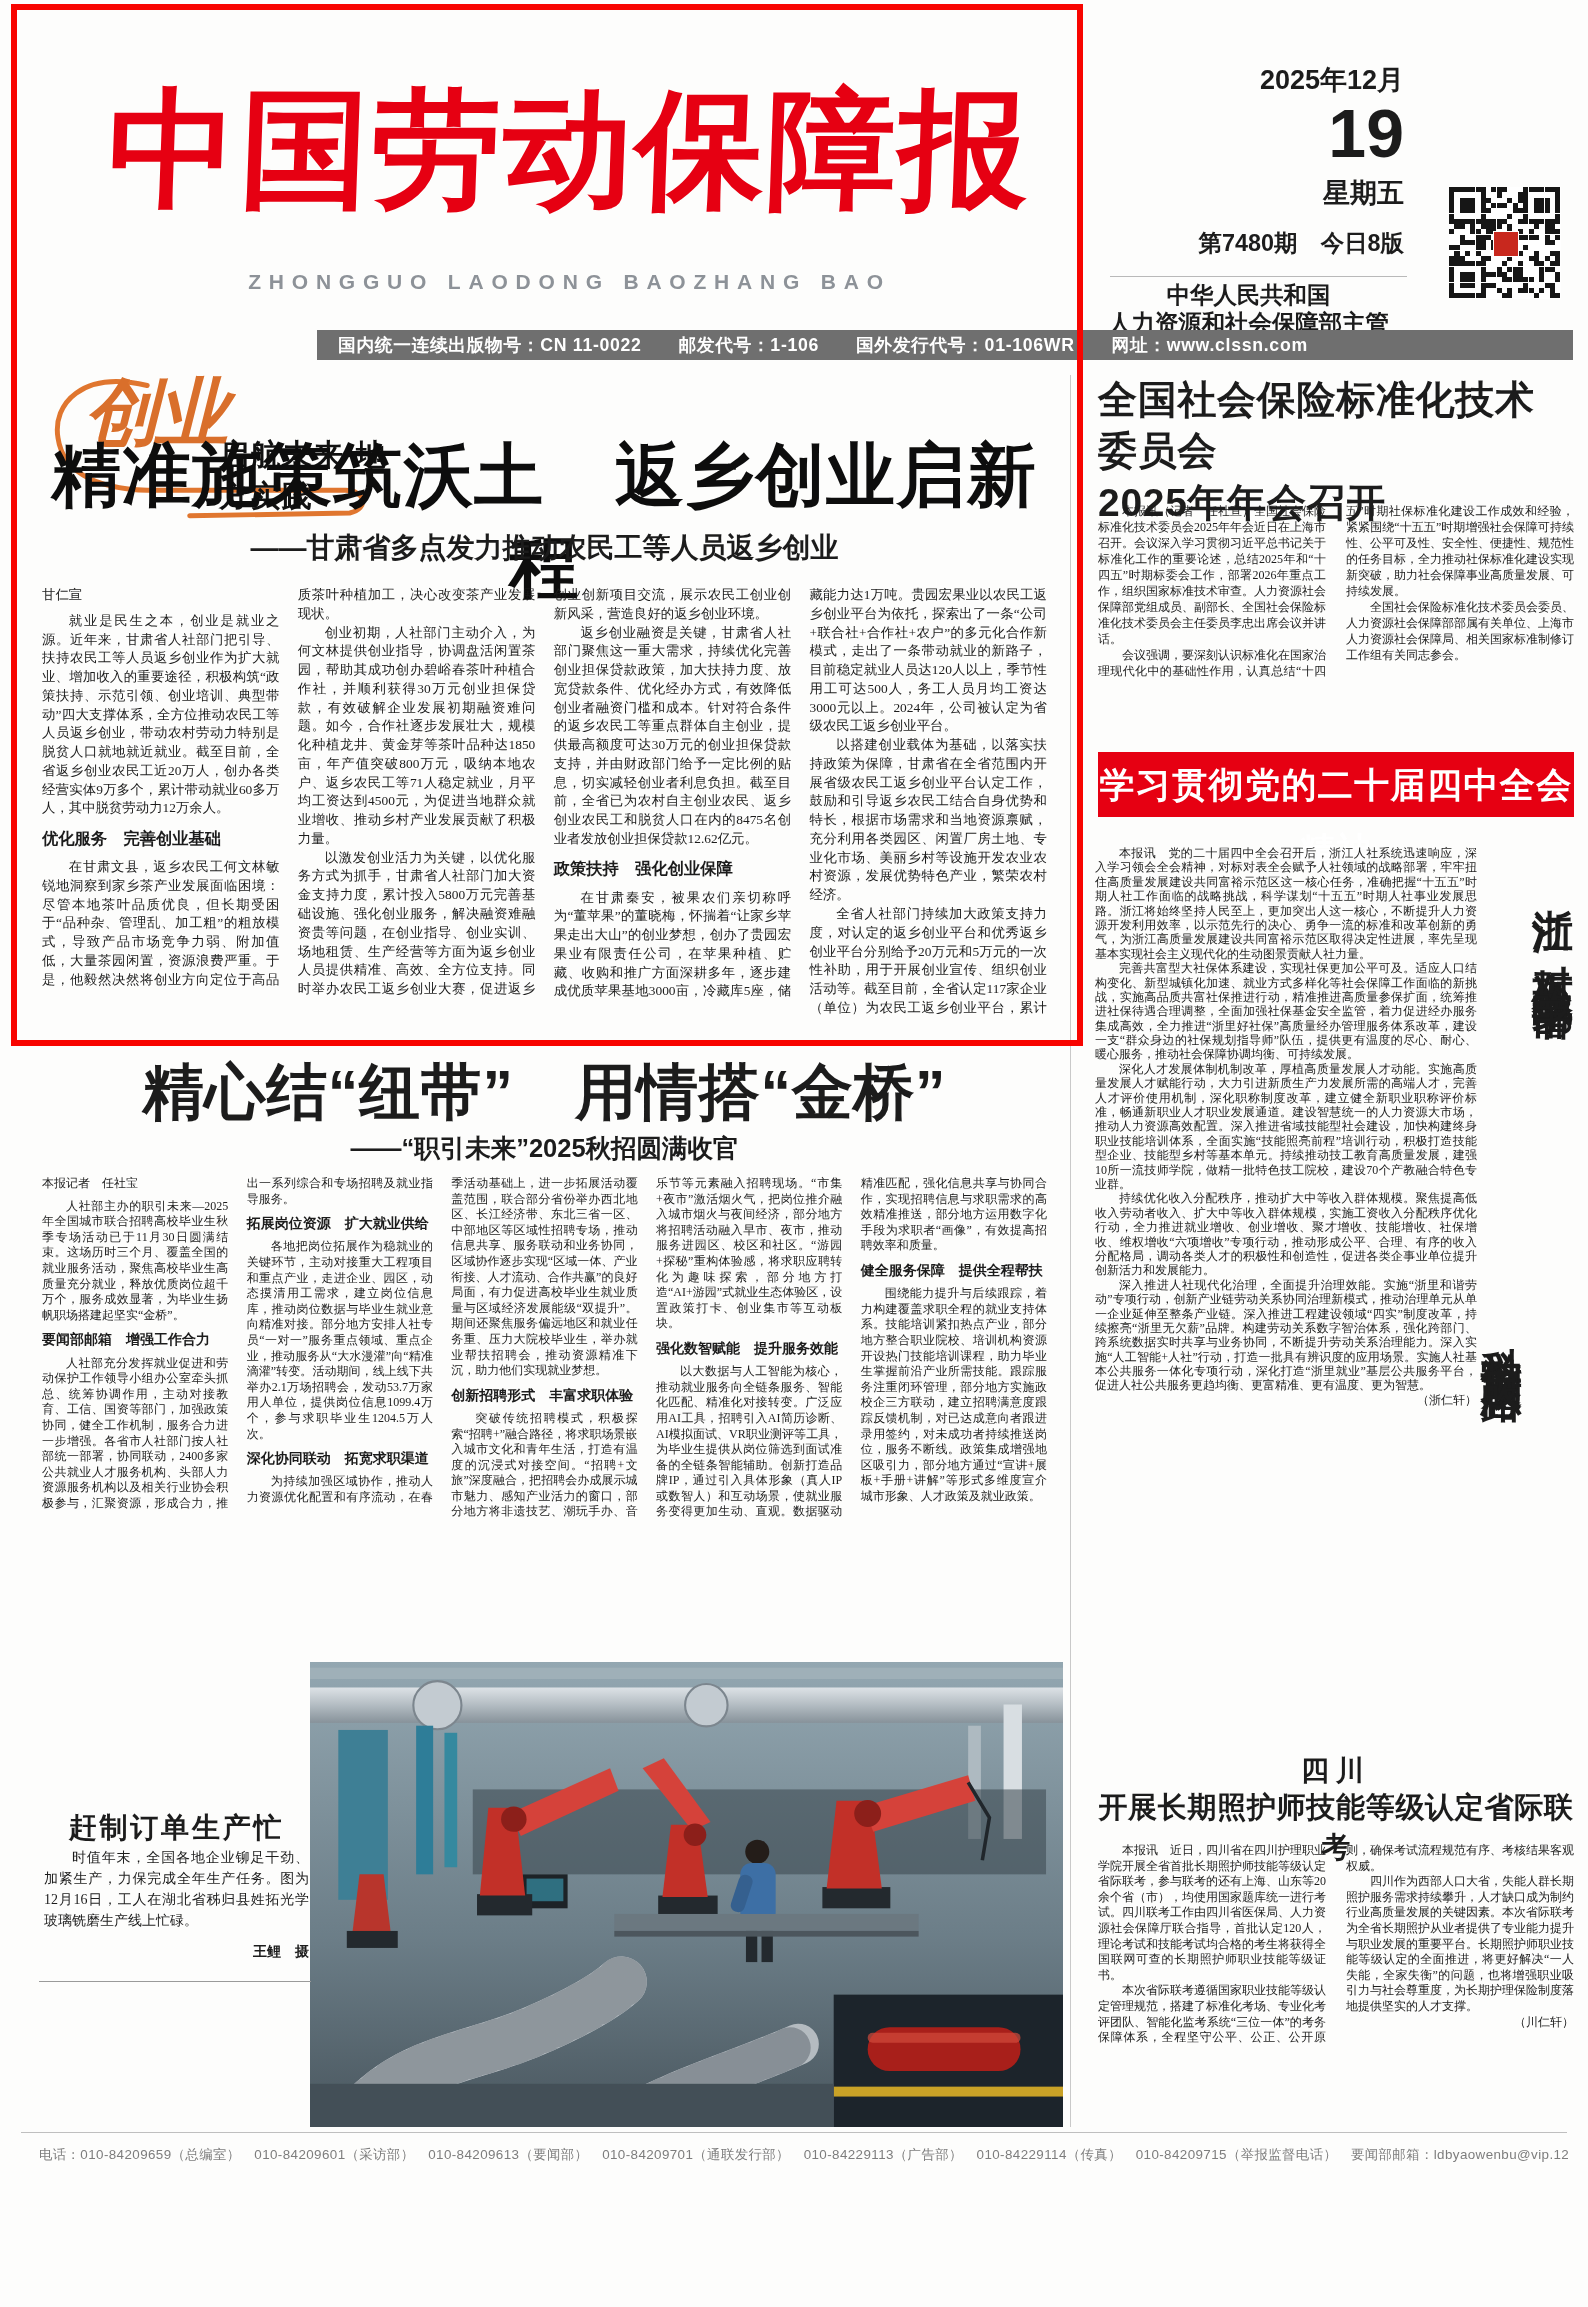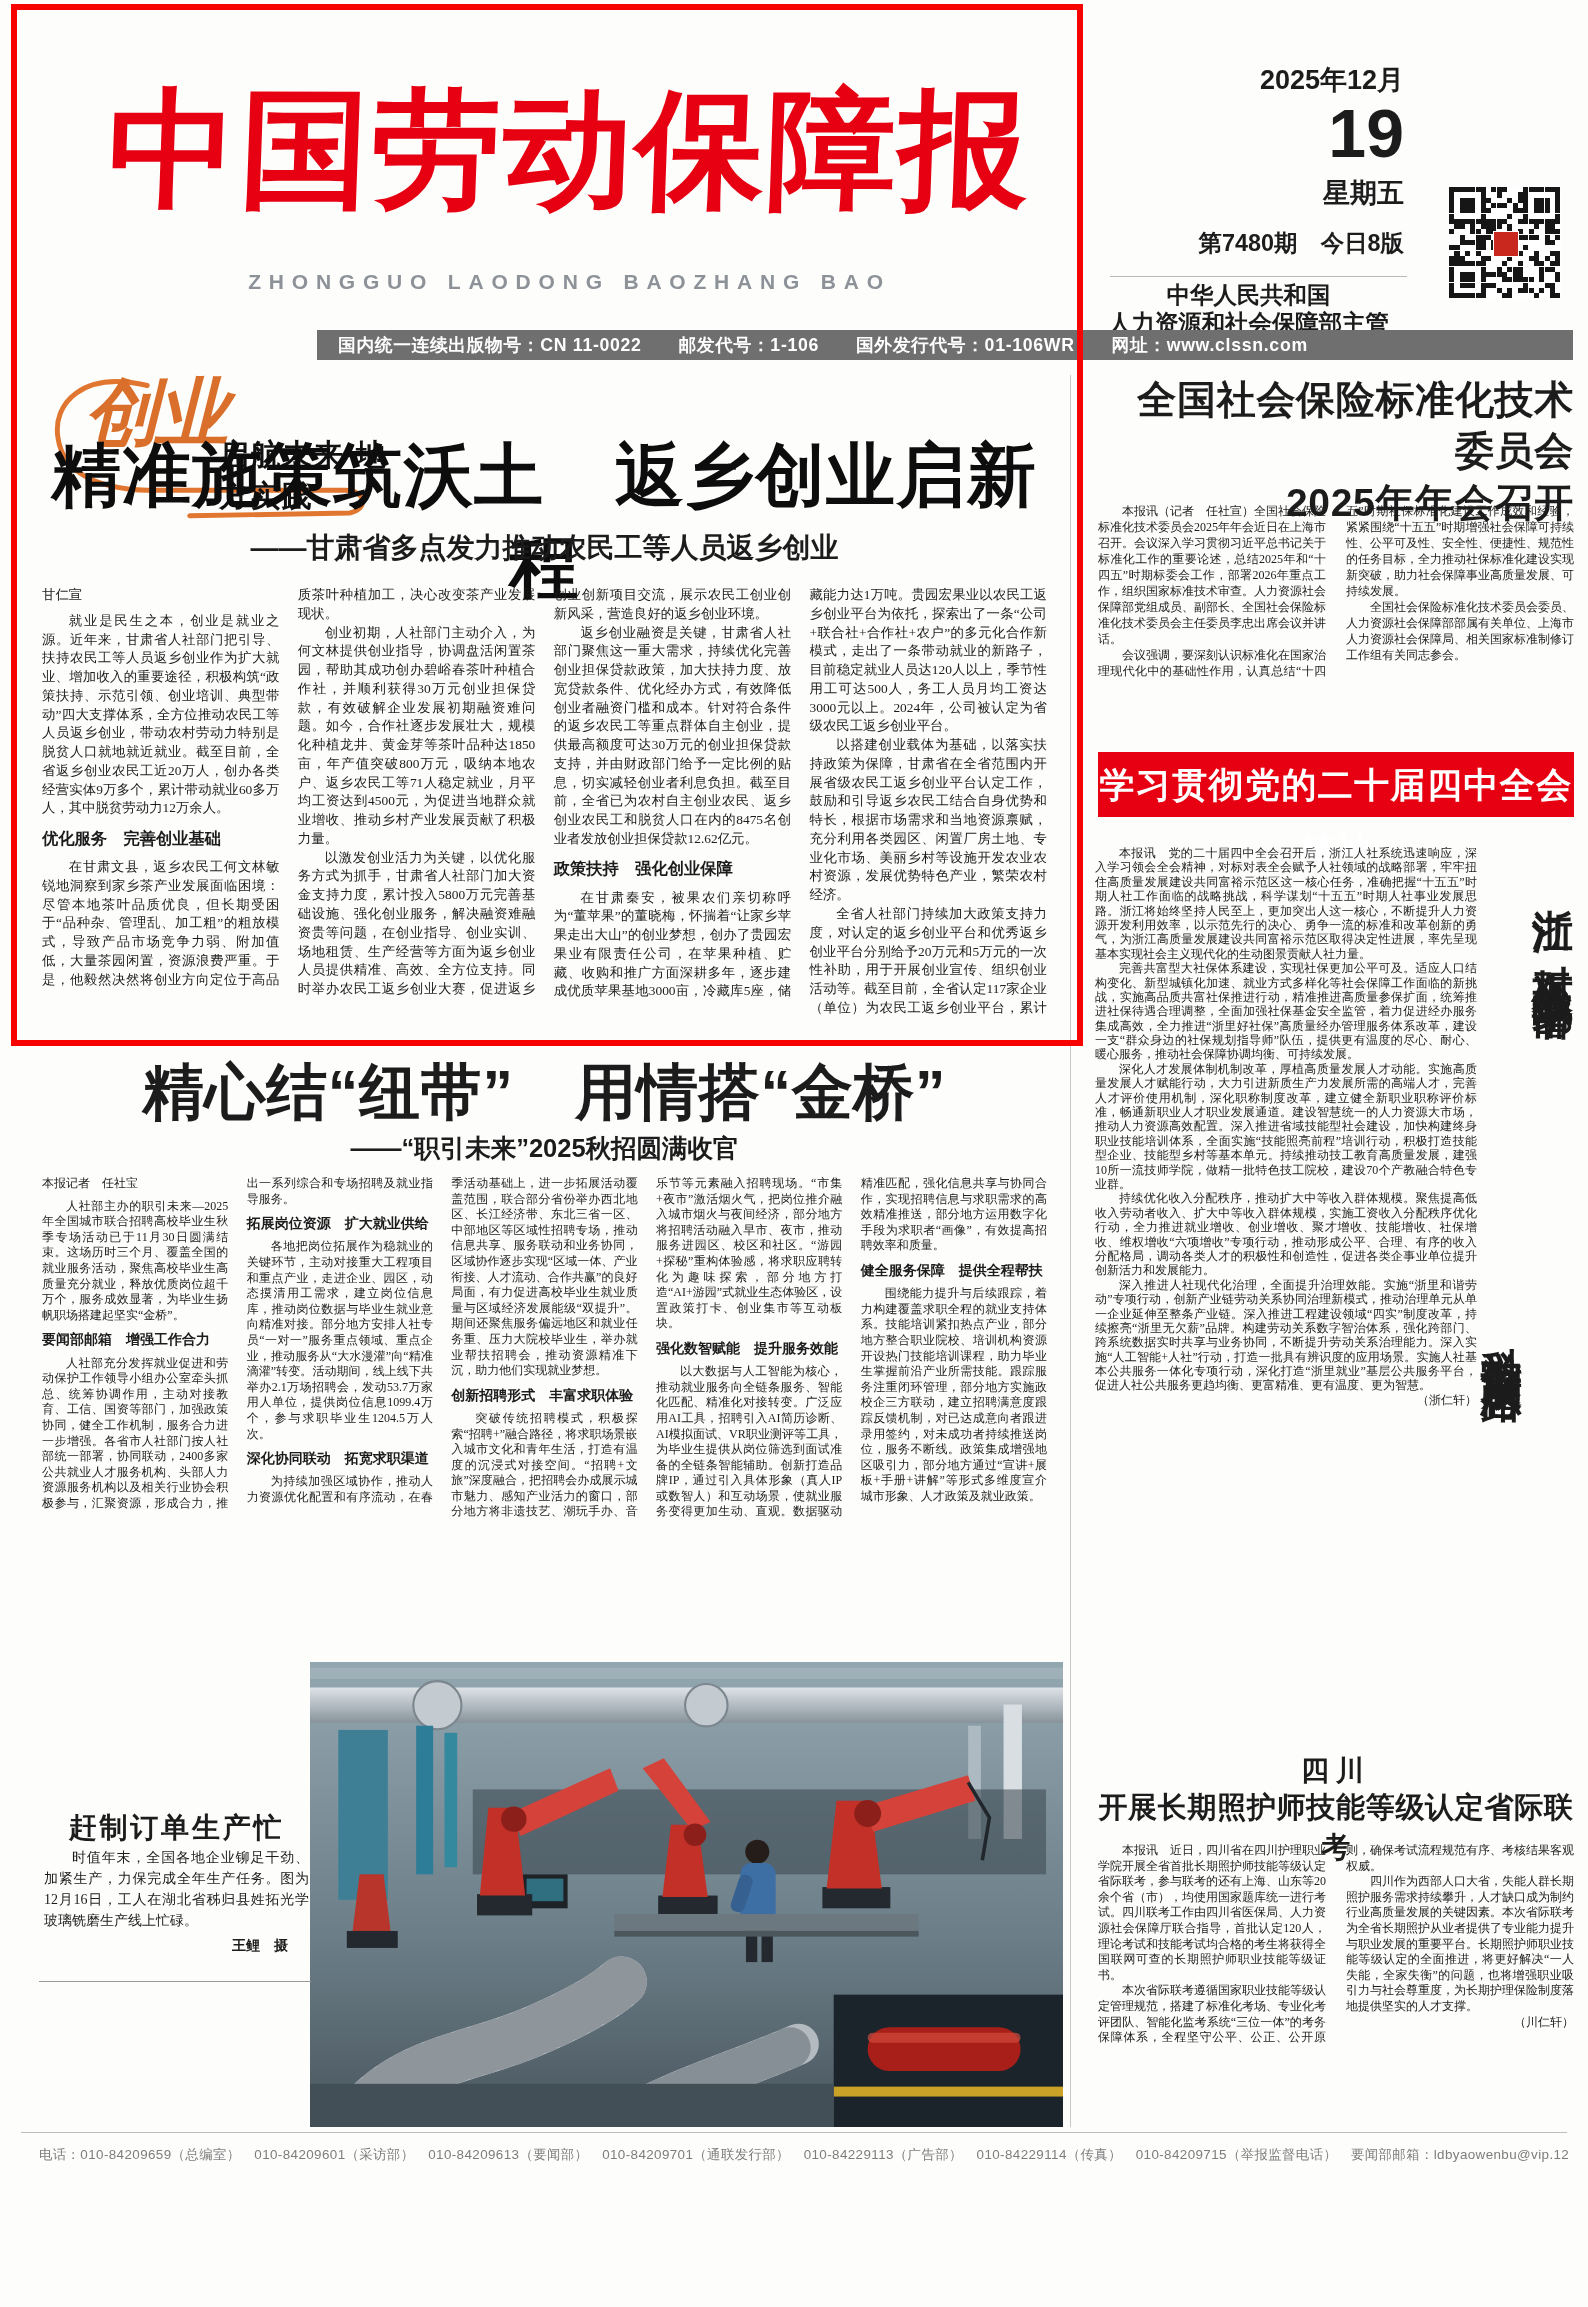--- a/index.html
+++ b/index.html
@@ -44,21 +44,21 @@
   .body p{margin:0;text-indent:2em;}
   .body h4{margin:8.5px 0;text-align:left;font-size:16.3px;font-weight:bold;
            font-family:"Liberation Sans",sans-serif;text-indent:0;}
   .body .by{text-indent:0;margin-bottom:7px;}
   .body .end{text-align:right;text-indent:0;}
 
   
   .vrule{left:1070px;top:375px;width:0.7px;height:1752px;background:#c9c9c9;}
 
   
-  .meet-hl{left:1098px;top:374px;width:476px;font-size:39px;font-weight:bold;line-height:1.32;letter-spacing:0.7px;text-align:right;}
+  .meet-hl{left:1098px;top:374px;width:476px;font-size:39px;font-weight:bold;line-height:1.32;letter-spacing:0.7px;}
   .meet-body{left:1098px;top:504px;width:476px;height:234px;column-count:2;column-gap:20px;
              font-size:12px;line-height:1.33;text-align:justify;overflow:hidden;}
 
   
   .banner{left:1098px;top:752px;width:476px;height:65px;background:#e60012;color:#fff;
           font-size:35px;font-weight:bold;text-align:center;line-height:65px;letter-spacing:1.4px;}
 
   
   .zj-body{left:1095px;top:846px;width:382px;height:879px;font-size:12px;line-height:1.2;
            text-align:justify;overflow:hidden;}
@@ -72,21 +72,21 @@
   .mid-dek{left:42px;top:1131px;width:1005px;text-align:center;font-size:25.5px;font-weight:bold;}
   .mid-body{left:42px;top:1176px;width:1005px;height:484px;column-count:5;column-gap:18.4px;
             font-size:12px;line-height:1.3;text-align:justify;overflow:hidden;}
   .mid-body h4{font-size:14px;margin:7px 0;}
 
   
   .photo{left:310px;top:1662px;width:753px;height:465px;overflow:hidden;background:#5d6d75;}
   .cap{left:44px;top:1809px;width:265px;}
   .cap-title{text-align:center;font-size:28px;font-weight:bold;letter-spacing:2.8px;}
   .cap-text{font-size:14px;line-height:1.5;text-align:justify;text-indent:2em;}
-  .cap-credit{margin-top:6px;text-align:right;font-size:14px;padding-right:21px;font-weight:bold;}
+  .cap-credit{margin-top:12px;text-align:right;font-size:14px;font-weight:bold;}
   .cap-rule{left:39px;top:1981px;width:272px;height:0.7px;background:#9a9a9a;}
 
   
   .sc-kicker{left:1098px;top:1752px;width:476px;text-align:center;font-size:28px;font-weight:bold;letter-spacing:7px;}
   .sc-hl{left:1098px;top:1788px;width:476px;text-align:center;font-size:29px;font-weight:bold;letter-spacing:0.7px;}
   .sc-body{left:1098px;top:1843px;width:476px;height:292px;column-count:2;column-gap:20px;
            font-size:12px;line-height:1.3;text-align:justify;overflow:hidden;}
 
   
   .foot-rule{left:21px;top:2132px;width:1546px;height:0.7px;background:#bfbfbf;}

